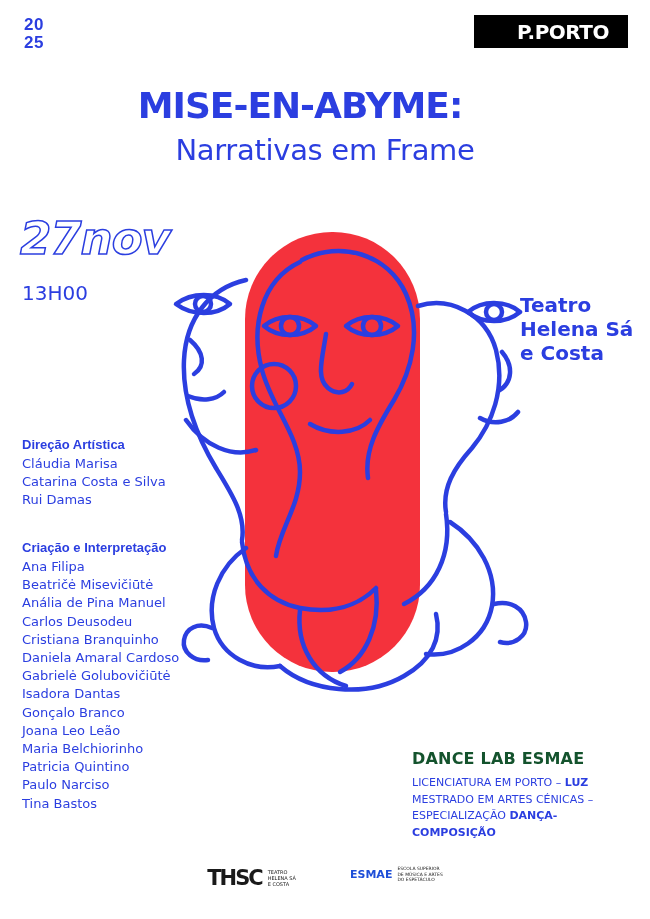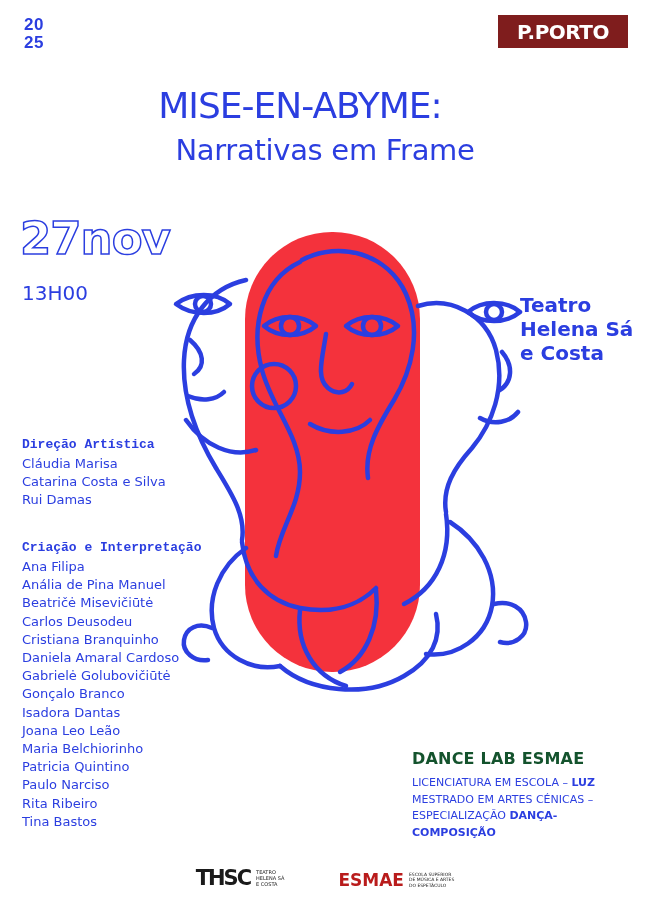--- a/index.html
+++ b/index.html
@@ -31,42 +31,43 @@
     letter-spacing: 0.5px;
   }
 
   
   .pporto {
     position: absolute;
     right: 22px;
     top: 15px;
     width: 130px;
     height: 33px;
-    background: #7f1d1d;
+    background: #000000;
     display: flex;
     align-items: center;
     justify-content: center;
+    padding-left: 24px;
   }
   .pporto-text {
     color: #ffffff;
     font-weight: bold;
     font-size: 20px;
     letter-spacing: -0.5px;
     font-family: "DejaVu Sans", sans-serif;
   }
 
   
   .title-main {
     position: absolute;
     top: 85px;
     left: 0;
     width: 600px;
     text-align: center;
     color: #2b3ee0;
-    font-weight: normal;
+    font-weight: bold;
     font-size: 36px;
     letter-spacing: -1px;
     font-family: "DejaVu Sans", sans-serif;
   }
   .title-sub {
     position: absolute;
     top: 133px;
     left: 0;
     width: 650px;
     text-align: center;
@@ -77,20 +78,21 @@
     font-family: "DejaVu Sans", sans-serif;
   }
 
   
   .date-big {
     position: absolute;
     left: 20px;
     top: 212px;
     font-size: 45px;
     font-weight: bold;
+    font-style: italic;
     color: #ffffff;
     -webkit-text-stroke: 1.5px #2b3ee0;
     letter-spacing: -1px;
     font-family: "DejaVu Sans", sans-serif;
   }
   .date-time {
     position: absolute;
     left: 22px;
     top: 281px;
     font-size: 20px;
@@ -114,21 +116,21 @@
   
   .credits {
     position: absolute;
     left: 22px;
     color: #2b3ee0;
   }
   .credits-heading {
     font-weight: bold;
     font-size: 13px;
     margin-bottom: 3px;
-    font-family: Liberation Mono, monospace;
+    font-family: Liberation Sans, sans-serif;
   }
   .credits-list {
     font-size: 13px;
     line-height: 18.2px;
     font-family: "DejaVu Sans", sans-serif;
   }
   #direcao { top: 437px; }
   #criacao { top: 540px; }
 
   
@@ -158,21 +160,21 @@
   }
 
   
   .footer-logos {
     position: absolute;
     left: 0;
     top: 866px;
     width: 650px;
     display: flex;
     justify-content: center;
-    align-items: flex-end;
+    align-items: flex-start;
     gap: 54px;
   }
   .logo-thsc {
     display: flex;
     align-items: center;
     gap: 6px;
   }
   .logo-thsc .mark {
     font-size: 21px;
     font-weight: bold;
@@ -185,24 +187,24 @@
     line-height: 6px;
     color: #1a1a1a;
     font-family: "DejaVu Sans", sans-serif;
   }
   .logo-esmae {
     display: flex;
     align-items: center;
     gap: 5px;
   }
   .logo-esmae .mark {
-    font-size: 17px;
+    font-size: 11px;
     font-weight: bold;
     letter-spacing: 0px;
-    color: #b91c1c;
+    color: #1d4ed8;
     font-family: "DejaVu Sans", sans-serif;
   }
   .logo-esmae .sub {
     font-size: 4.5px;
     line-height: 5.6px;
     color: #1a1a1a;
     font-family: "DejaVu Sans", sans-serif;
   }
 
   
@@ -287,40 +289,39 @@
       <div>Cláudia Marisa</div>
       <div>Catarina Costa e Silva</div>
       <div>Rui Damas</div>
     </div>
   </div>
 
   <div class="credits" id="criacao">
     <div class="credits-heading">Criação e Interpretação</div>
     <div class="credits-list">
       <div>Ana Filipa</div>
+      <div>Beatričė Misevičiūtė</div>
       <div>Anália de Pina Manuel</div>
-      <div>Beatričė Misevičiūtė</div>
       <div>Carlos Deusodeu</div>
       <div>Cristiana Branquinho</div>
       <div>Daniela Amaral Cardoso</div>
       <div>Gabrielė Golubovičiūtė</div>
+      <div>Isadora Dantas</div>
       <div>Gonçalo Branco</div>
-      <div>Isadora Dantas</div>
       <div>Joana Leo Leão</div>
       <div>Maria Belchiorinho</div>
       <div>Patricia Quintino</div>
       <div>Paulo Narciso</div>
-      <div>Rita Ribeiro</div>
       <div>Tina Bastos</div>
     </div>
   </div>
 
   <div class="dancelab">DANCE LAB ESMAE</div>
   <div class="courses">
-    <div><span class="light">LICENCIATURA EM ESCOLA – </span><span>LUZ</span></div>
+    <div><span class="light">LICENCIATURA EM PORTO – </span><span>LUZ</span></div>
     <div class="light">MESTRADO EM ARTES CÉNICAS –</div>
     <div><span class="light">ESPECIALIZAÇÃO </span><span>DANÇA-COMPOSIÇÃO</span></div>
   </div>
 
   <div class="footer-logos">
     <div class="logo-thsc">
       <span class="mark">THSC</span>
       <span class="sub">
         <span style="display:block">TEATRO</span>
         <span style="display:block">HELENA SÁ</span>

